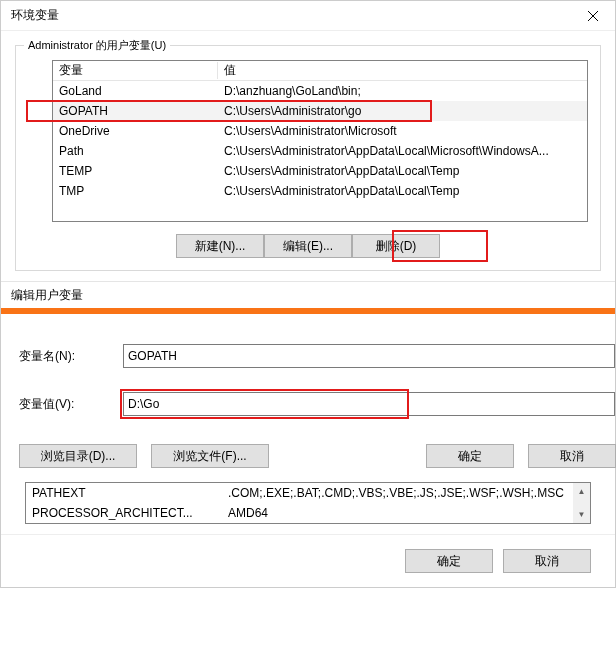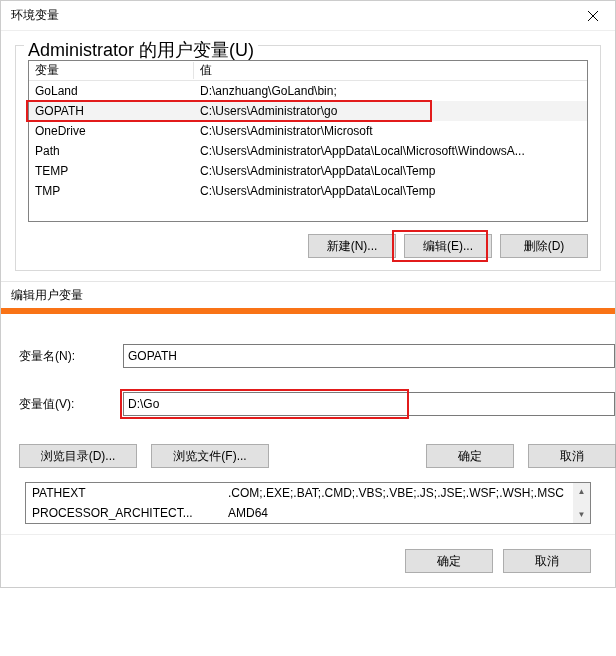--- a/index.html
+++ b/index.html
@@ -40,25 +40,26 @@
     border: 1px solid #d9d9d9;
     position: relative;
     padding: 14px 12px 12px 12px;
   }
   .group-title {
     position: absolute;
     top: -8px;
     left: 8px;
     background: #fff;
     padding: 0 4px;
-    font-size: 18px;
+    font-size: 11px;
   }
   .table {
     border: 1px solid #828282;
     background: #fff;
+    margin-left: 24px;
   }
   .table-head, .table-row {
     display: flex;
     align-items: center;
     height: 20px;
     font-size: 12px;
   }
   .table-head {
     background: #fff;
     border-bottom: 1px solid #e5e5e5;
@@ -70,22 +71,22 @@
   .col-value { flex: 1; padding-left: 6px; white-space: nowrap; overflow: hidden; text-overflow: ellipsis; }
   .table-body { }
   .table-row.selected { background: #f3f3f3; }
   .highlight-red {
     border: 2px solid #e21b1b;
     position: absolute;
     pointer-events: none;
   }
   .btn-row {
     display: flex;
-    justify-content: flex-end;
-    gap: 8px;
+    justify-content: center;
+    gap: 0;
     padding: 12px 0 0 0;
   }
   .btn {
     min-width: 88px;
     height: 24px;
     border: 1px solid #adadad;
     background: #e1e1e1;
     font-size: 12px;
     font-family: inherit;
     cursor: pointer;

